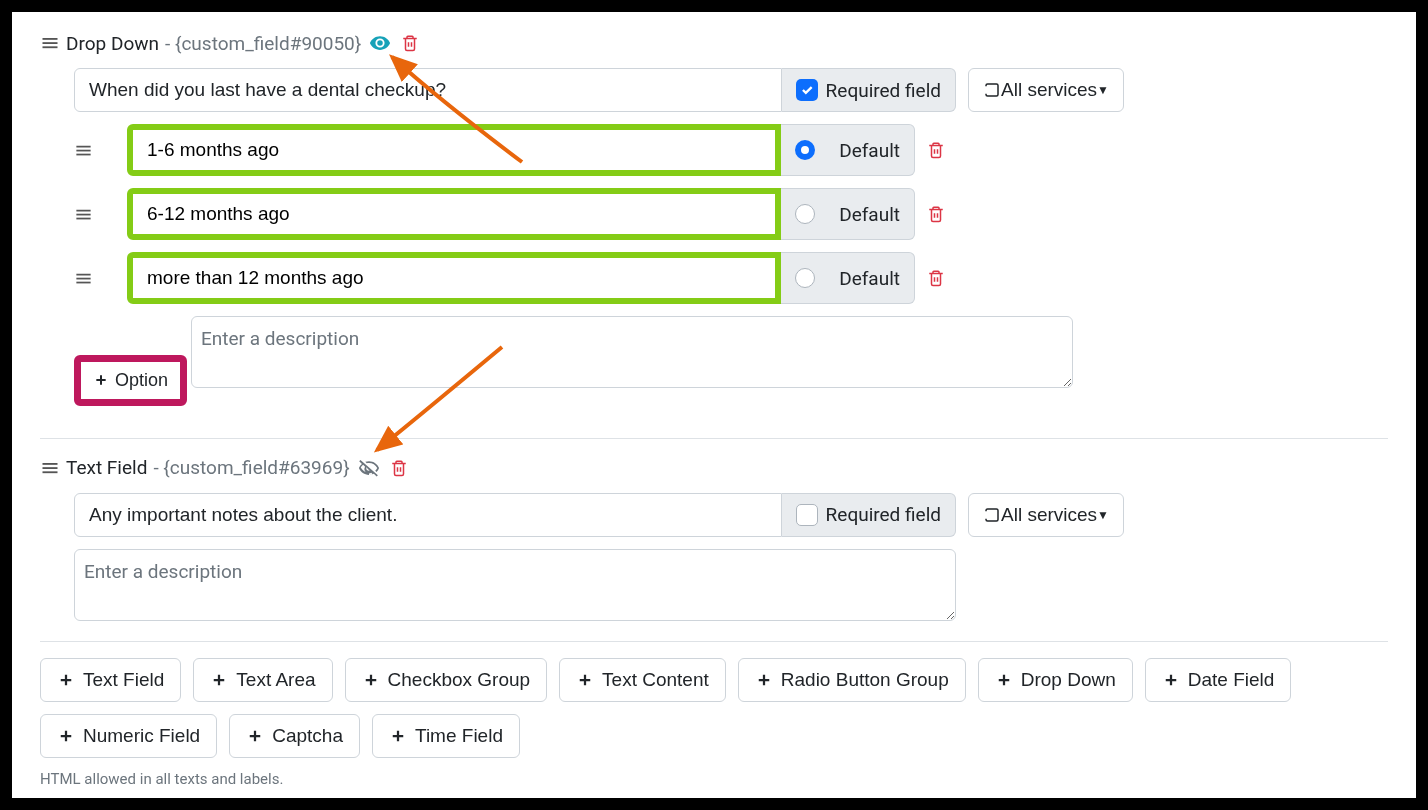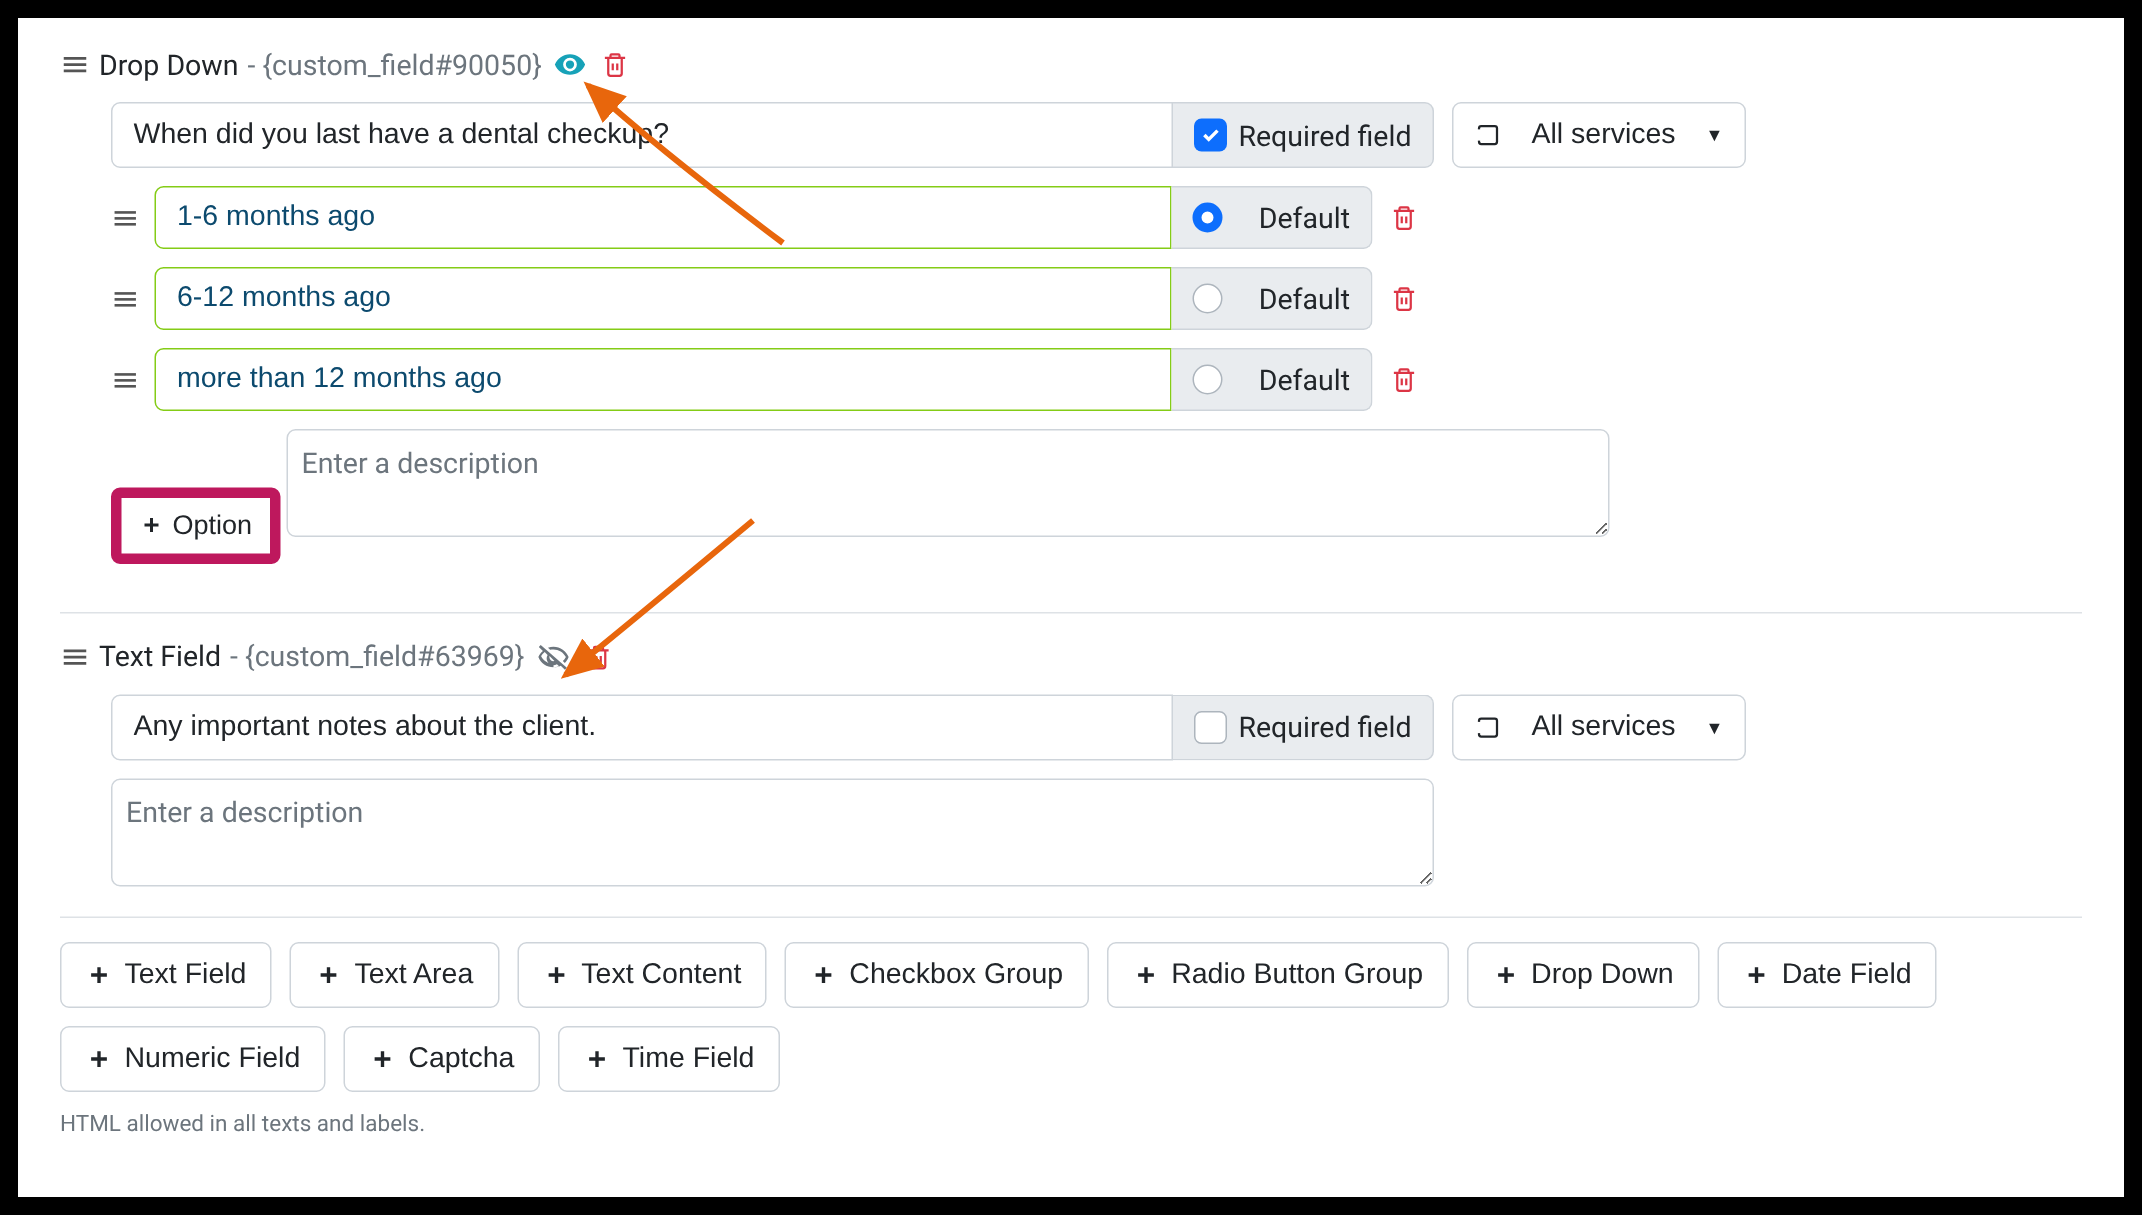--- a/index.html
+++ b/index.html
@@ -81,21 +81,21 @@
     align-items: center;
     justify-content: center;
     cursor: pointer;
   }
   .checkbox.checked { background: #0d6efd; }
   .checkbox.unchecked { background: #fff; border: 1px solid #adb5bd; }
   .checkbox svg { width: 14px; height: 14px; color: #fff; }
   .services-btn {
     display: flex;
     align-items: center;
-    gap: 20px;
+    gap: 0;
     background: #fff;
     border: 1px solid #ced4da;
     border-radius: 6px;
     padding: 10px 14px;
     font-size: 19px;
     color: #212529;
     cursor: pointer;
   }
   .services-btn svg.box { width: 18px; height: 18px; }
   .services-btn .chevron { font-size: 12px; }
@@ -107,26 +107,27 @@
   }
   .option-drag { color: #555; display: flex; }
   .option-drag svg { width: 19px; height: 19px; }
   .option-input-group {
     display: flex;
     flex: 1;
     max-width: 812px;
   }
   .option-input {
     flex: 1;
-    border: 1px solid #84cc16;
+    border: 6px solid #84cc16;
     border-radius: 6px 0 0 6px;
     padding: 9px 14px;
     font-size: 19px;
-    color: #0c4a6e;
+    color: #000000;
     outline: none;
+    margin-left: 24px;
   }
   .default-box {
     display: flex;
     align-items: center;
     gap: 24px;
     background: #e9ecef;
     border: 1px solid #ced4da;
     border-left: none;
     border-radius: 0 6px 6px 0;
     padding: 0 14px;
@@ -391,27 +392,27 @@
     <button class="toolbar-btn">
         <svg viewBox="0 0 24 24" fill="none" stroke="currentColor" stroke-width="3">
           <path d="M12 5v14M5 12h14"></path>
         </svg>
         <span>Text Area</span>
       </button>
     <button class="toolbar-btn">
         <svg viewBox="0 0 24 24" fill="none" stroke="currentColor" stroke-width="3">
           <path d="M12 5v14M5 12h14"></path>
         </svg>
+        <span>Checkbox Group</span>
+      </button>
+    <button class="toolbar-btn">
+        <svg viewBox="0 0 24 24" fill="none" stroke="currentColor" stroke-width="3">
+          <path d="M12 5v14M5 12h14"></path>
+        </svg>
         <span>Text Content</span>
-      </button>
-    <button class="toolbar-btn">
-        <svg viewBox="0 0 24 24" fill="none" stroke="currentColor" stroke-width="3">
-          <path d="M12 5v14M5 12h14"></path>
-        </svg>
-        <span>Checkbox Group</span>
       </button>
     <button class="toolbar-btn">
         <svg viewBox="0 0 24 24" fill="none" stroke="currentColor" stroke-width="3">
           <path d="M12 5v14M5 12h14"></path>
         </svg>
         <span>Radio Button Group</span>
       </button>
     <button class="toolbar-btn">
         <svg viewBox="0 0 24 24" fill="none" stroke="currentColor" stroke-width="3">
           <path d="M12 5v14M5 12h14"></path>

